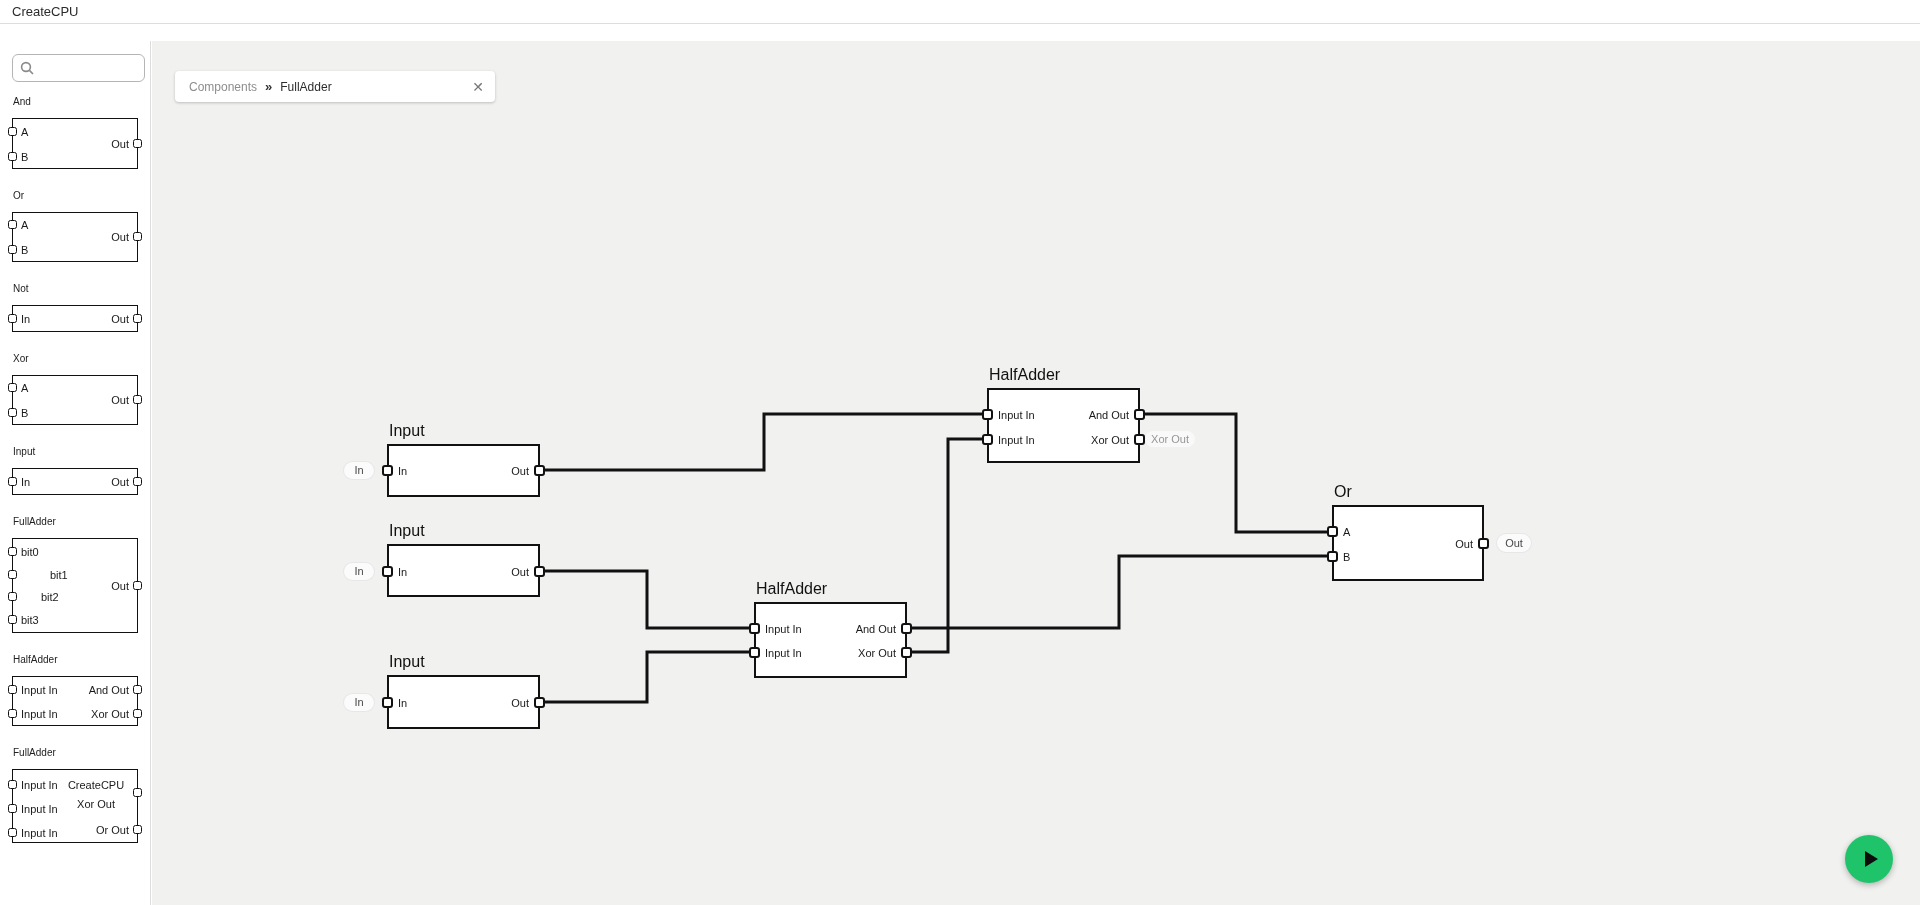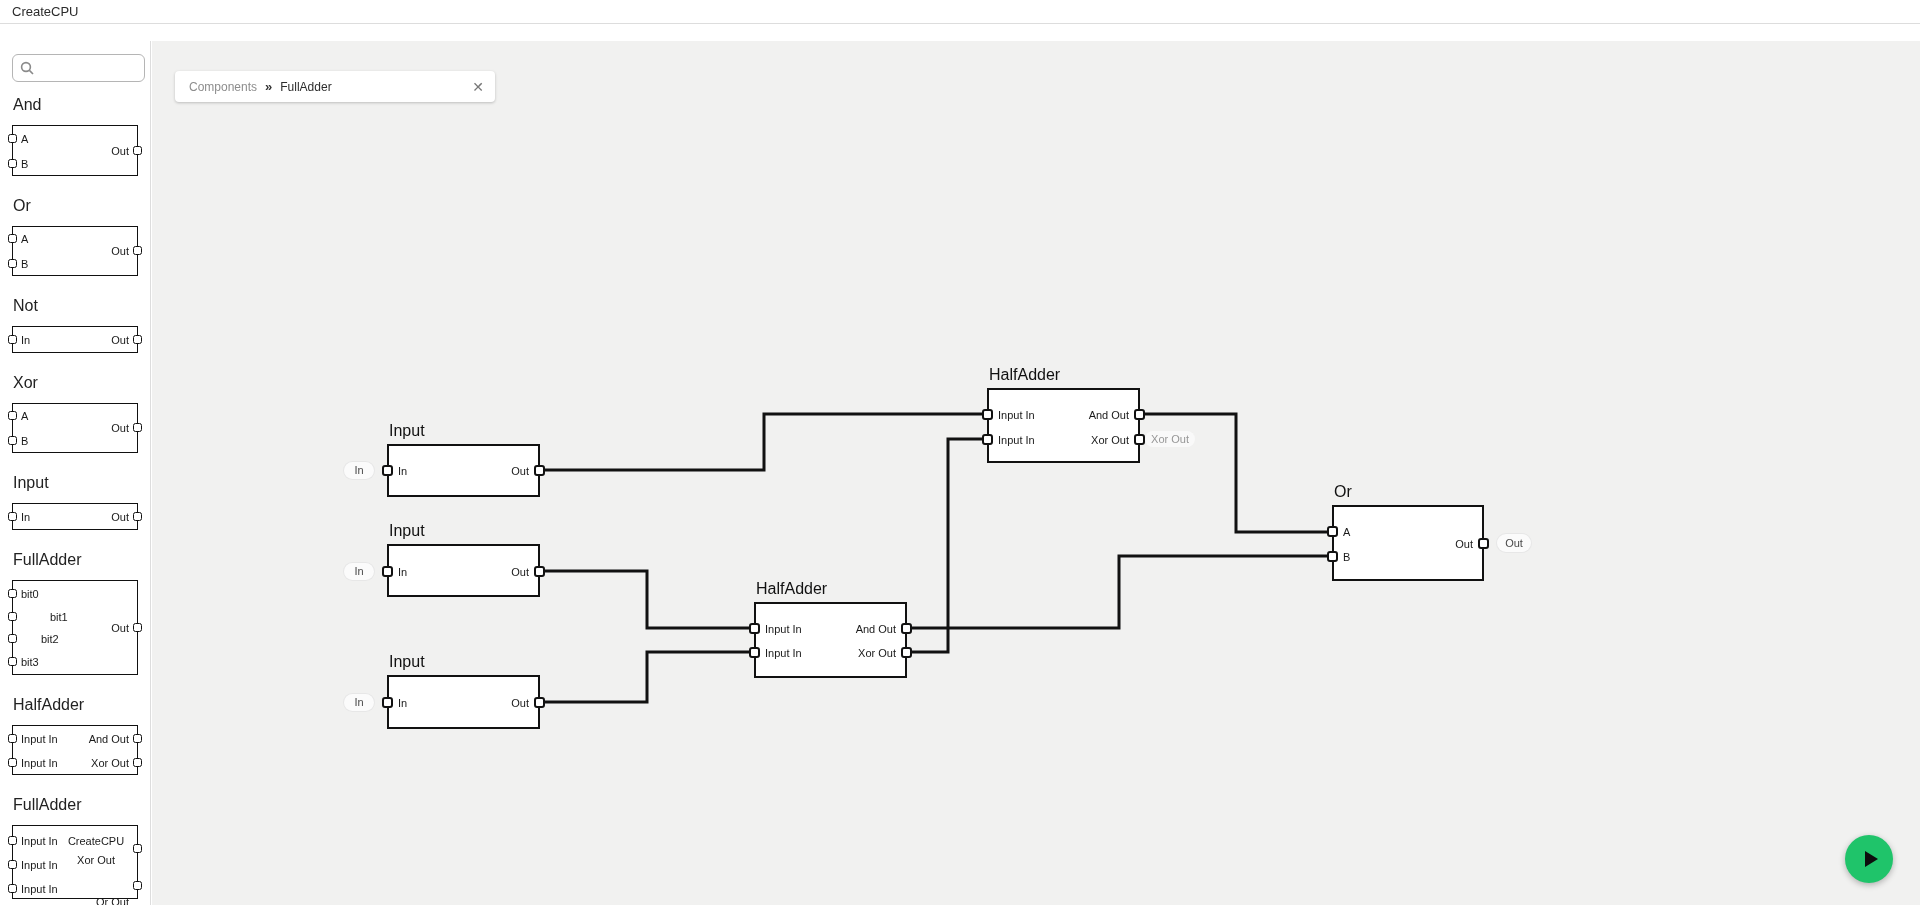--- a/index.html
+++ b/index.html
@@ -12,21 +12,21 @@
             border-bottom:1px solid #ddd; display:flex; align-items:center; }
   .app-title { font-size:13px; color:#2b2b2b; margin-left:12px; }
 
   
   .sidebar { position:absolute; left:0; top:41px; width:151px; height:864px; background:#fff;
              border-right:1px solid #ddd; padding:13px 0 0 12px; overflow:hidden; }
   .searchbox { position:relative; width:133px; height:28px; border:1px solid #b5b5b5; border-radius:6px;
                background:#fff; margin-bottom:14px; display:flex; align-items:center; }
   .searchbox svg { margin-left:7px; flex:0 0 auto; }
   .searchbox input { border:none; outline:none; width:100px; height:22px; font-size:12px; background:transparent; }
-  .pal-label { font-size:16px; color:#222; margin:0 0 11px 1px; }
+  .pal-label { font-size:10px; color:#222; margin:0 0 11px 1px; }
   .pal-box { position:relative; width:126px; border:1.5px solid #111; background:#fff; margin-bottom:21px; }
   .sport { position:absolute; width:9px; height:9px; background:#fff; border:1.5px solid #111; border-radius:2.5px; z-index:3; }
   .spl { position:absolute; font-size:11px; color:#1a1a1a; white-space:nowrap; line-height:14px; }
   .spl.right { text-align:right; }
   .spl.wrap { white-space:normal; text-align:center; line-height:19px; }
 
   
   .canvas { position:absolute; left:152px; top:41px; width:1768px; height:864px; background:#f1f1f0; }
 
   
@@ -161,21 +161,21 @@
           <div class="pal-box" style="height: 74px;">
             <div class="sport" style="left: -5px; top: 9.5px;"></div>
             <div class="spl" style="left: 8px; top: 8px;">Input In</div>
             <div class="sport" style="left: -5px; top: 33.5px;"></div>
             <div class="spl" style="left: 8px; top: 32px;">Input In</div>
             <div class="sport" style="left: -5px; top: 57.5px;"></div>
             <div class="spl" style="left: 8px; top: 56px;">Input In</div>
             <div class="sport" style="right: -5px; top: 17.5px;"></div>
             <div class="spl wrap" style="right: 4px; width: 74px; top: 6px;">CreateCPU Xor Out</div>
             <div class="sport" style="right: -5px; top: 54.5px;"></div>
-            <div class="spl right" style="right: 8px; top: 69px; text-align: right;">Or Out</div>
+            <div class="spl right" style="right: 8px; top: 53px; text-align: right;">Or Out</div>
           </div>
         </div>
       </div>
   </div>
 
   <div class="canvas"></div>
 
   <div class="breadcrumb">
     <span class="bc-root">Components</span>
     <span class="bc-sep">»</span>

